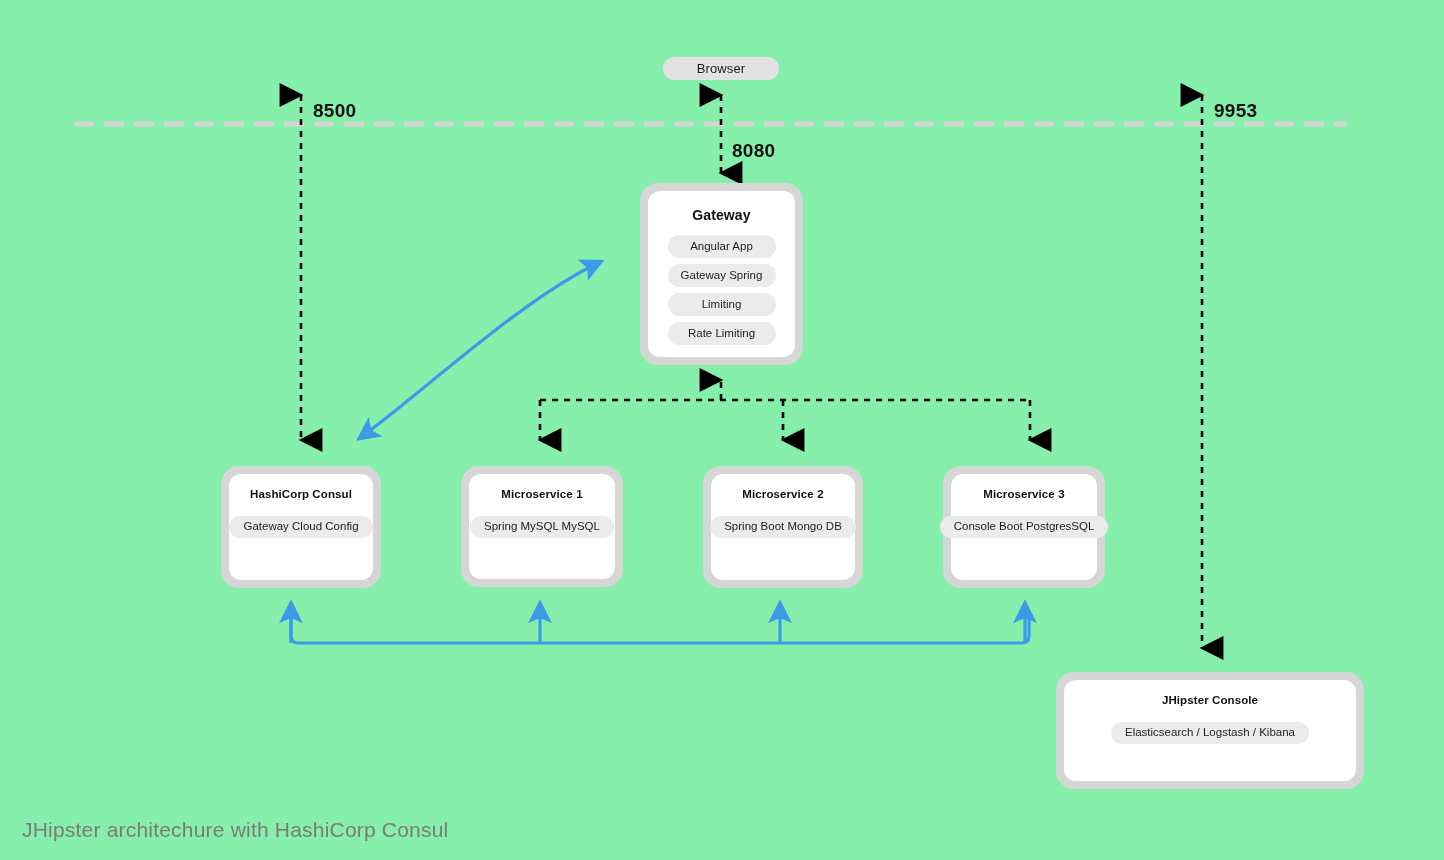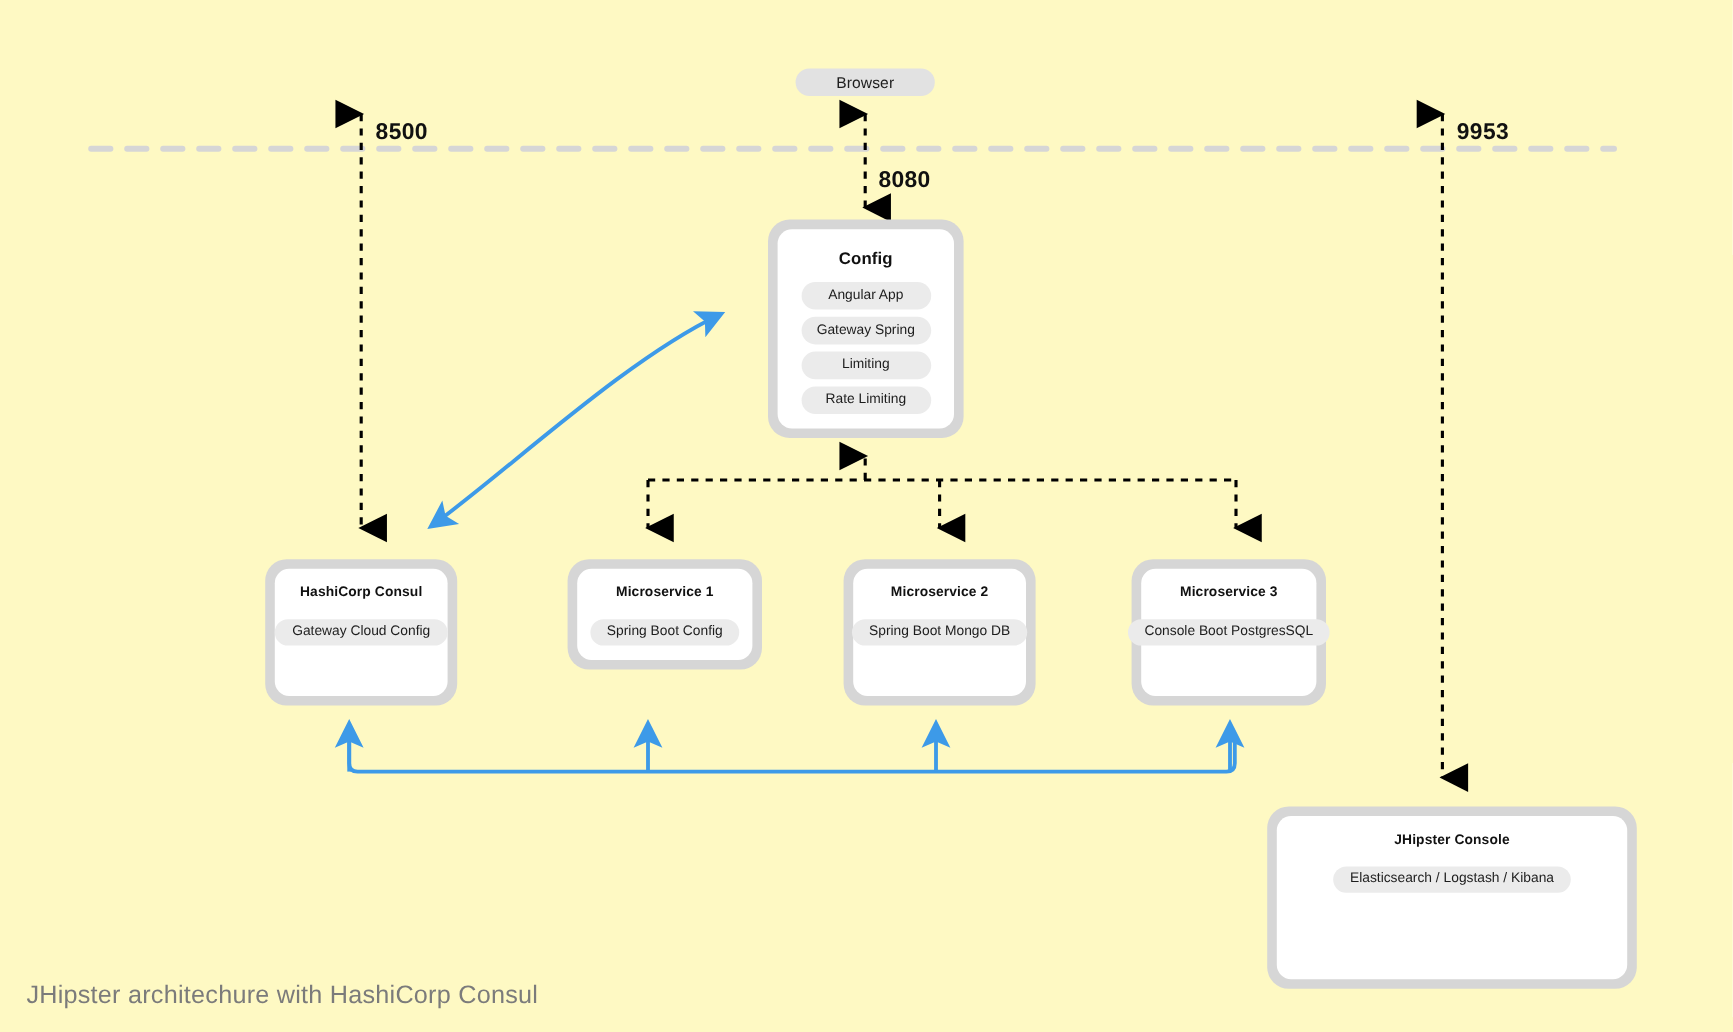--- a/index.html
+++ b/index.html
@@ -8,21 +8,21 @@
     background: #ffffff;
   }
   body {
     font-family: "Liberation Sans", sans-serif;
     -webkit-font-smoothing: antialiased;
   }
   #canvas {
     position: relative;
     width: 1444px;
     height: 860px;
-    background: #fef9c3;
+    background: #86efac;
     overflow: hidden;
   }
   
   #wires {
     position: absolute;
     left: 0;
     top: 0;
     width: 1444px;
     height: 860px;
     pointer-events: none;
@@ -158,44 +158,44 @@
   <div class="pill" style="left:663px; top:57px; width:116px; height:23px;">
     <span>Browser</span>
   </div>
 
   <div class="port-label" style="left:313px; top:100px;">8500</div>
   <div class="port-label" style="left:732px; top:100px;margin-top:40px;">8080</div>
   <div class="port-label" style="left:1214px; top:100px;">9953</div>
 
   <div class="node" style="left:640px; top:183px; width:163px; height:182px;">
     <div class="node-inner">
-      <div class="node-title big">Config</div>
+      <div class="node-title big">Gateway</div>
       <div class="node-body gw">
         <div class="chip">Angular App</div>
         <div class="chip">Gateway Spring</div>
         <div class="chip">Limiting</div>
         <div class="chip">Rate Limiting</div>
       </div>
     </div>
   </div>
 
   <div class="node" style="left:221px; top:466px; width:160px; height:122px;">
     <div class="node-inner">
       <div class="node-title">HashiCorp Consul</div>
       <div class="node-body">
         <div class="chip">Gateway Cloud Config</div>
       </div>
     </div>
   </div>
 
-  <div class="node" style="left:473px; top:466px; width:162px; height:92px;">
+  <div class="node" style="left:461px; top:466px; width:162px; height:121px;">
     <div class="node-inner">
       <div class="node-title">Microservice 1</div>
       <div class="node-body">
-        <div class="chip">Spring Boot Config</div>
+        <div class="chip">Spring MySQL MySQL</div>
       </div>
     </div>
   </div>
 
   <div class="node" style="left:703px; top:466px; width:160px; height:122px;">
     <div class="node-inner">
       <div class="node-title">Microservice 2</div>
       <div class="node-body">
         <div class="chip">Spring Boot Mongo DB</div>
       </div>
@@ -204,21 +204,21 @@
 
   <div class="node" style="left:943px; top:466px; width:162px; height:122px;">
     <div class="node-inner">
       <div class="node-title">Microservice 3</div>
       <div class="node-body">
         <div class="chip">Console Boot PostgresSQL</div>
       </div>
     </div>
   </div>
 
-  <div class="node" style="left:1056px; top:672px; width:308px; height:152px;">
+  <div class="node" style="left:1056px; top:672px; width:308px; height:117px;">
     <div class="node-inner">
       <div class="node-title">JHipster Console</div>
       <div class="node-body">
         <div class="chip">Elasticsearch / Logstash / Kibana</div>
       </div>
     </div>
   </div>
 
   <div id="caption">JHipster architechure with HashiCorp Consul</div>
 

